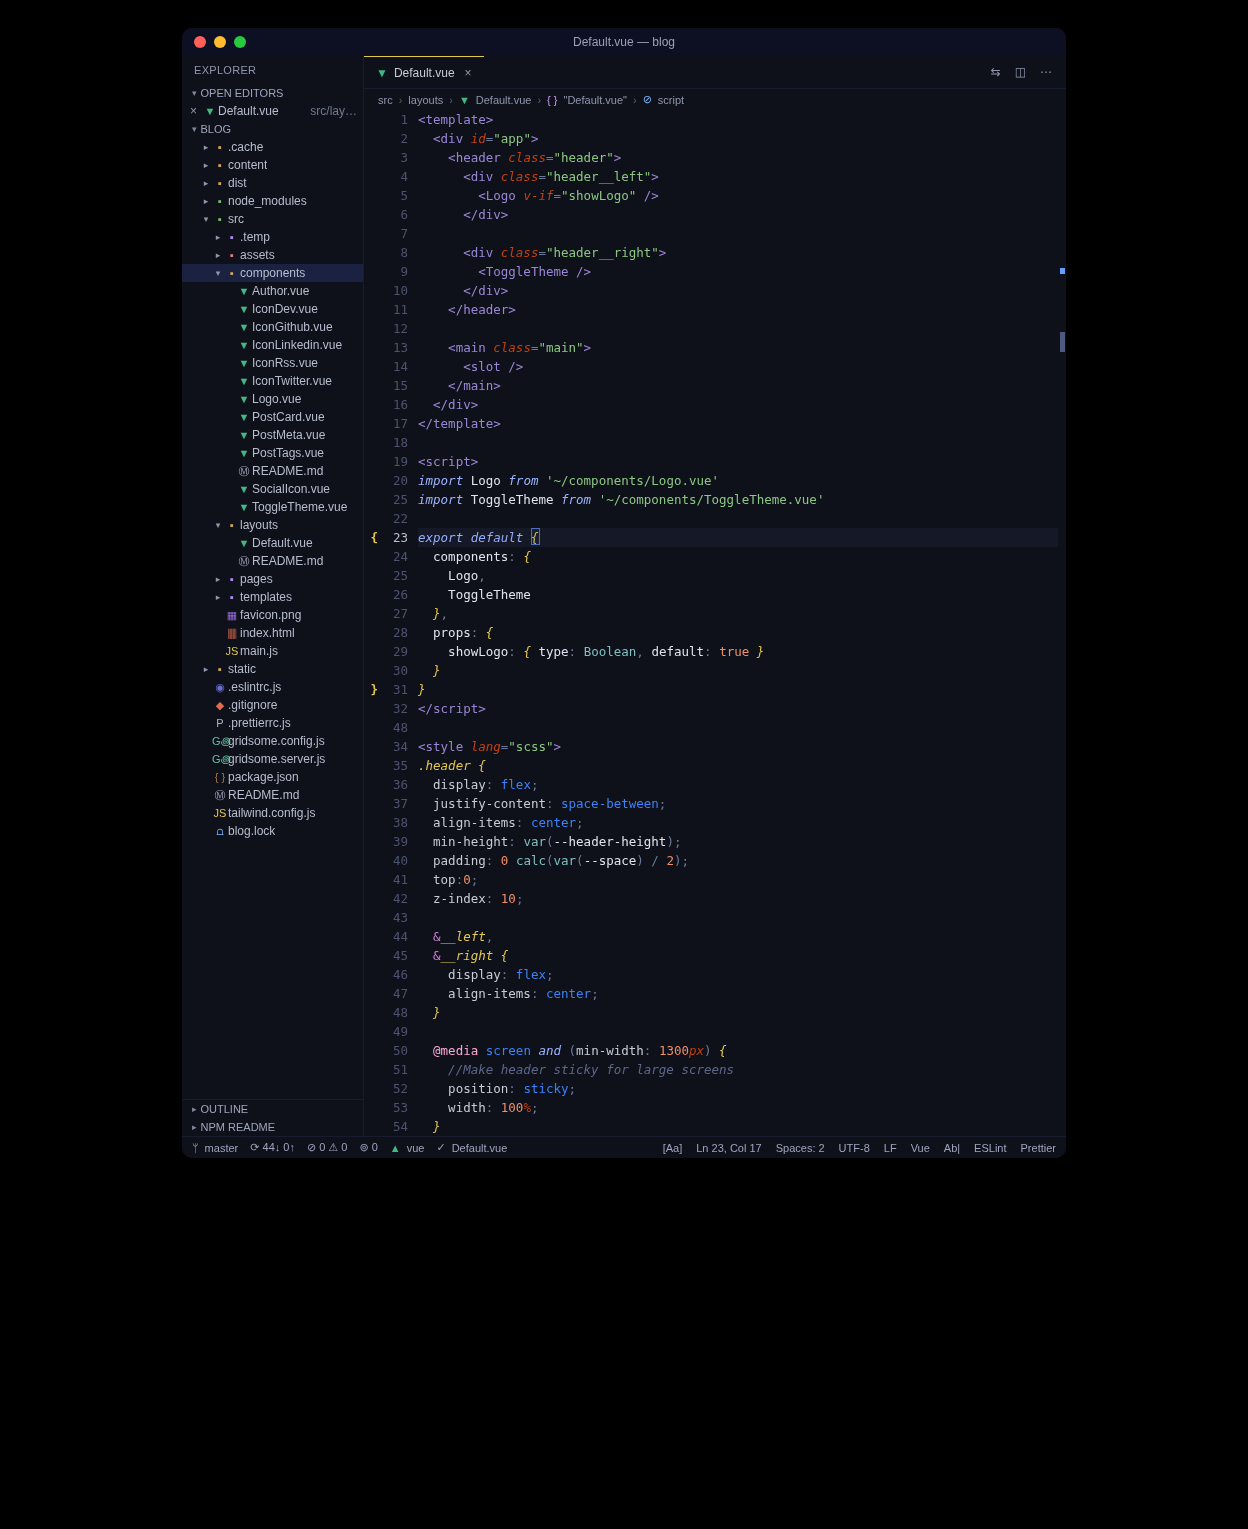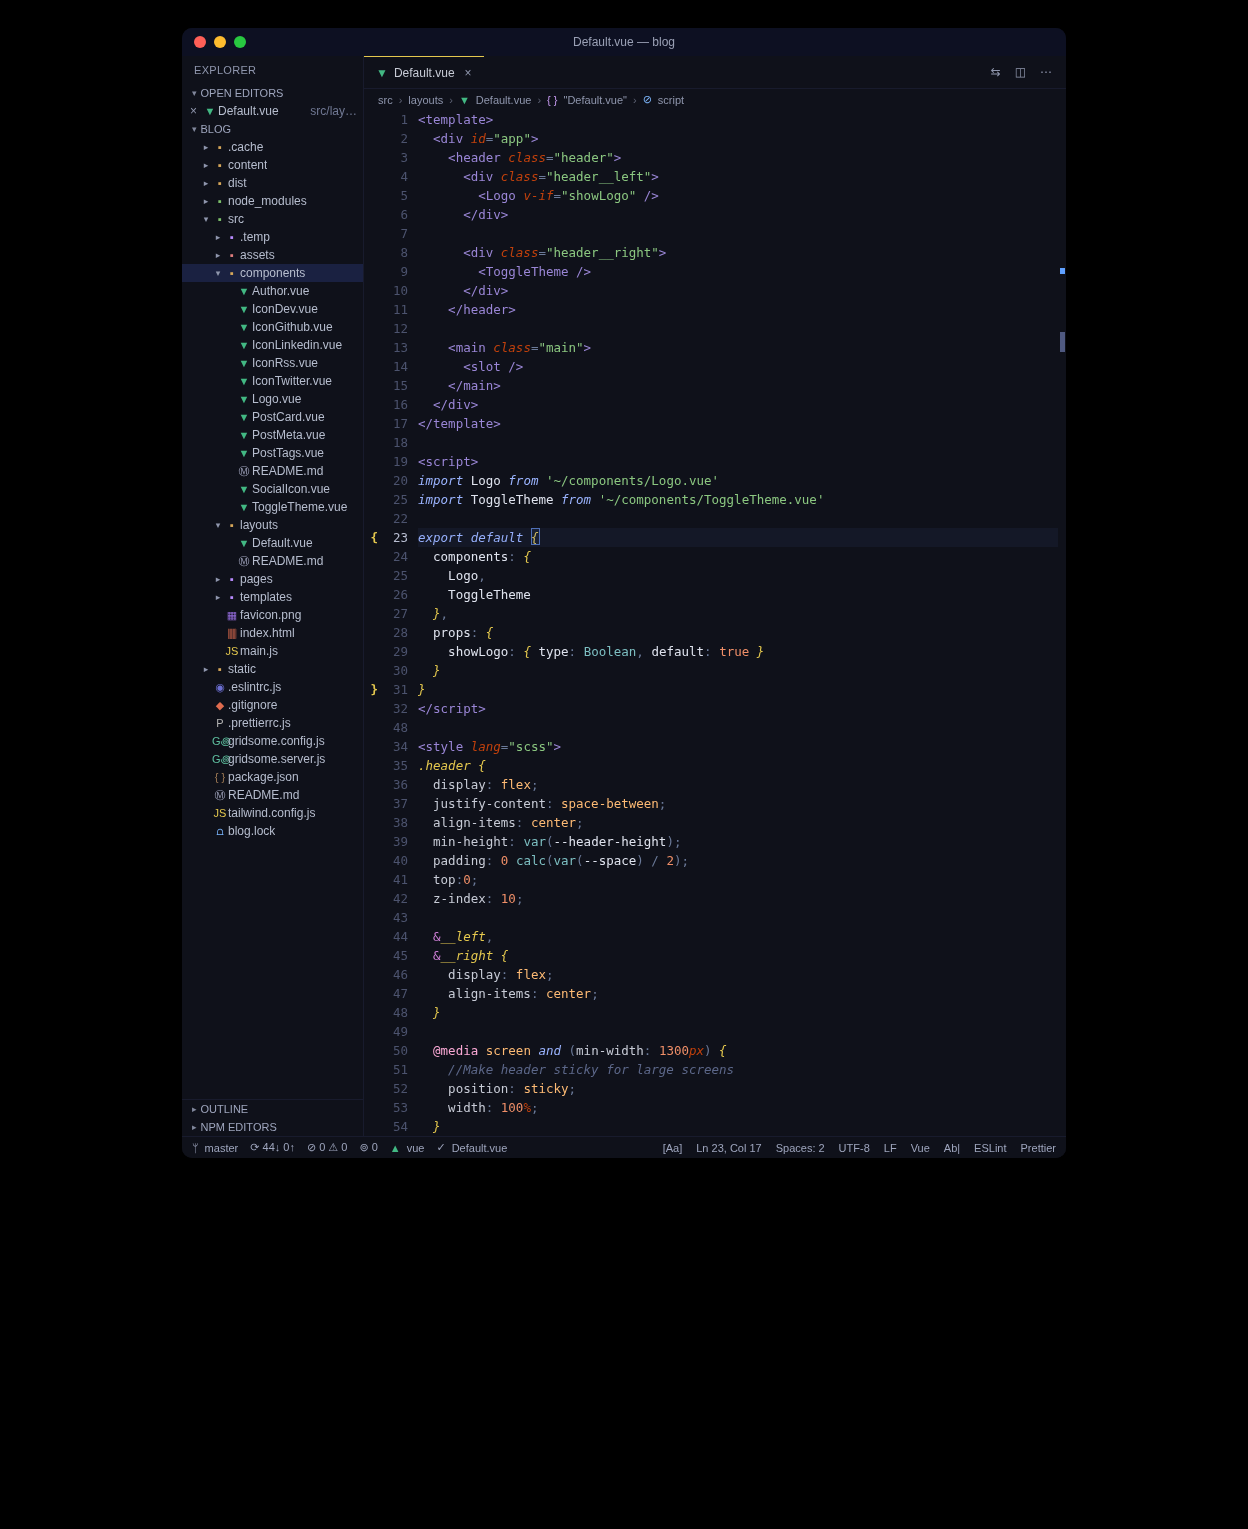--- a/index.html
+++ b/index.html
@@ -62,21 +62,21 @@
 .c-attr{color:#c2410c;font-style:italic}
 .c-str{color:#8bc780}
 .c-pun{color:#6b7a99}
 .c-kw{color:#9bb4ff;font-style:italic}
 .c-id{color:#7dbfc2}
 .c-num{color:#f08f68}
 .c-bool{color:#f08f68;}
 .c-com{color:#5c6789;font-style:italic}
 .c-sel{color:#e4c84e;font-style:italic}
 .c-css{color:#c7cbd6}
-.c-cv{color:#fdba74}
+.c-cv{color:#3b82f6}
 .c-at{color:#f9a8d4;}
 .c-white{color:#dfe3ee}
 .c-amp{color:#d080d8}
 .bracket-paren { color:#e4c84e; font-weight:bold;}
 .minimap{ position:absolute; right:1px; top:0; width:6px; height:100%; }
 .minimap .m1{position:absolute; right:0; top:158px; width:5px; height:6px; background:#5fa0ff;}
 .minimap .m2{position:absolute; right:0; top:222px; width:5px; height:20px; background:#4f5980;}
 
 .status{ height:22px; background:#0f111a; border-top:1px solid #181b2d; display:flex; align-items:center; font-size:11px; color:#9ea5bd; padding:0 10px; gap:12px;}
 .status .grp{display:flex;gap:6px;align-items:center}
@@ -313,21 +313,21 @@
             <span class="lbl">blog.lock</span>
           </div>
         </div>
       <div class="sb-bottom">
         <div class="sb-section">
           <span class="chev">▸</span>
           <span>OUTLINE</span>
         </div>
         <div class="sb-section">
           <span class="chev">▸</span>
-          <span>NPM EDITORS</span>
+          <span>NPM README</span>
         </div>
       </div>
     </div>
 
     <div class="editor">
       <div class="tabs">
         <div class="tab">
           <span class="ico">▼</span>
           <span>Default.vue</span>
           <span class="close">×</span>

